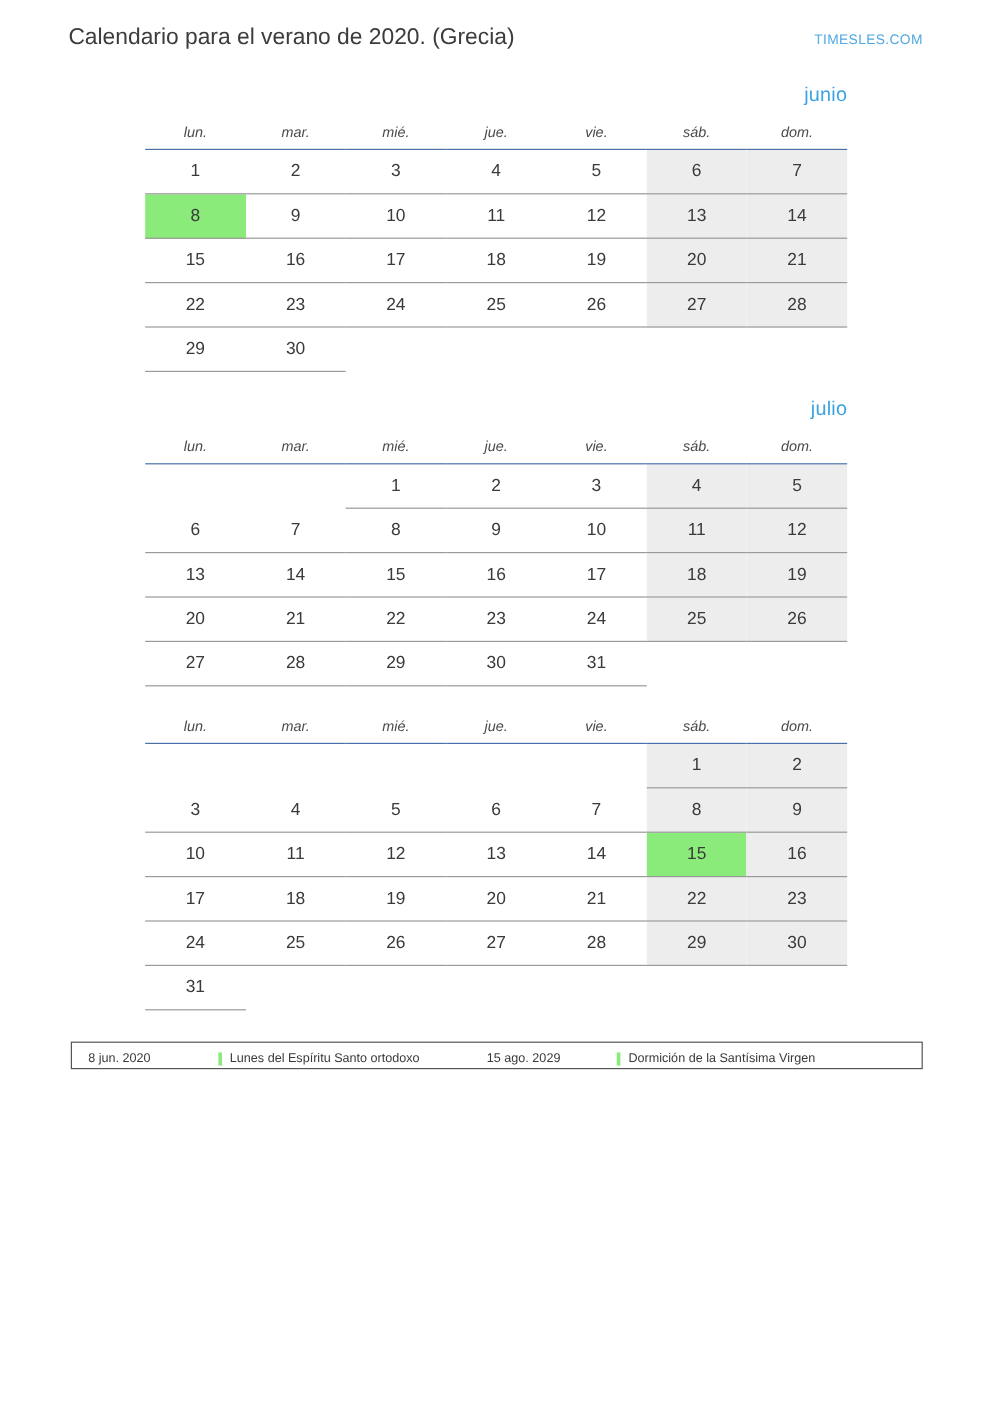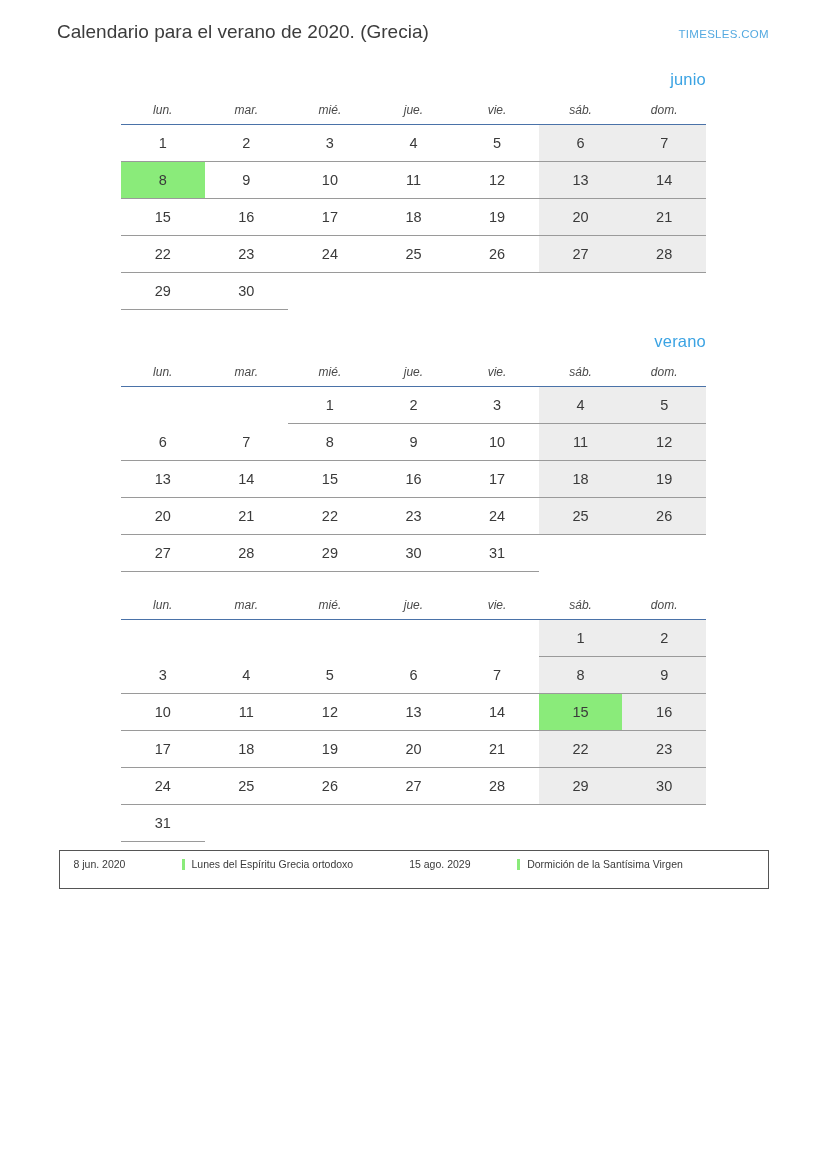--- a/index.html
+++ b/index.html
@@ -89,24 +89,24 @@
   }
   table.cal td.weekend {
     background: #ededed;
   }
   table.cal td.holiday {
     background: #8aeb7a;
   }
   
   .legend {
     width: 710px;
-    margin: 8px auto 0 auto;
+    margin: 26px auto 0 auto;
     border: 1px solid #555555;
     box-sizing: border-box;
-    padding: 7px 10px 18px 14px;
+    padding: 7px 10px 2px 14px;
     display: flex;
     align-items: center;
     font-size: 10.5px;
     color: #3a3a3a;
   }
   .legend-date {
     width: 108px;
     white-space: nowrap;
   }
   .legend-sep {
@@ -193,21 +193,21 @@
               <td class="empty"></td>
               <td class="empty"></td>
               <td class="empty"></td>
               <td class="empty"></td>
               <td class="empty"></td>
             </tr>
           </tbody>
         </table>
       </div>
       <div class="month-block later">
-        <div class="month-name">verano</div>
+        <div class="month-name">julio</div>
         <table class="cal">
           <thead>
             <tr>
               <th>lun.</th>
               <th>mar.</th>
               <th>mié.</th>
               <th>jue.</th>
               <th>vie.</th>
               <th>sáb.</th>
               <th>dom.</th>
@@ -332,21 +332,21 @@
             </tr>
           </tbody>
         </table>
       </div>
     </div>
 
   <div class="legend" id="legend-container">
       <div class="legend-date">8 jun. 2020</div>
       <div class="legend-item">
         <span class="legend-sep"></span>
-        <span class="legend-label">Lunes del Espíritu Grecia ortodoxo</span>
+        <span class="legend-label">Lunes del Espíritu Santo ortodoxo</span>
       </div>
       <div class="legend-gap"></div>
       <div class="legend-date">15 ago. 2029</div>
       <div class="legend-item">
         <span class="legend-sep"></span>
         <span class="legend-label">Dormición de la Santísima Virgen</span>
       </div>
     </div>
 
 </div>

